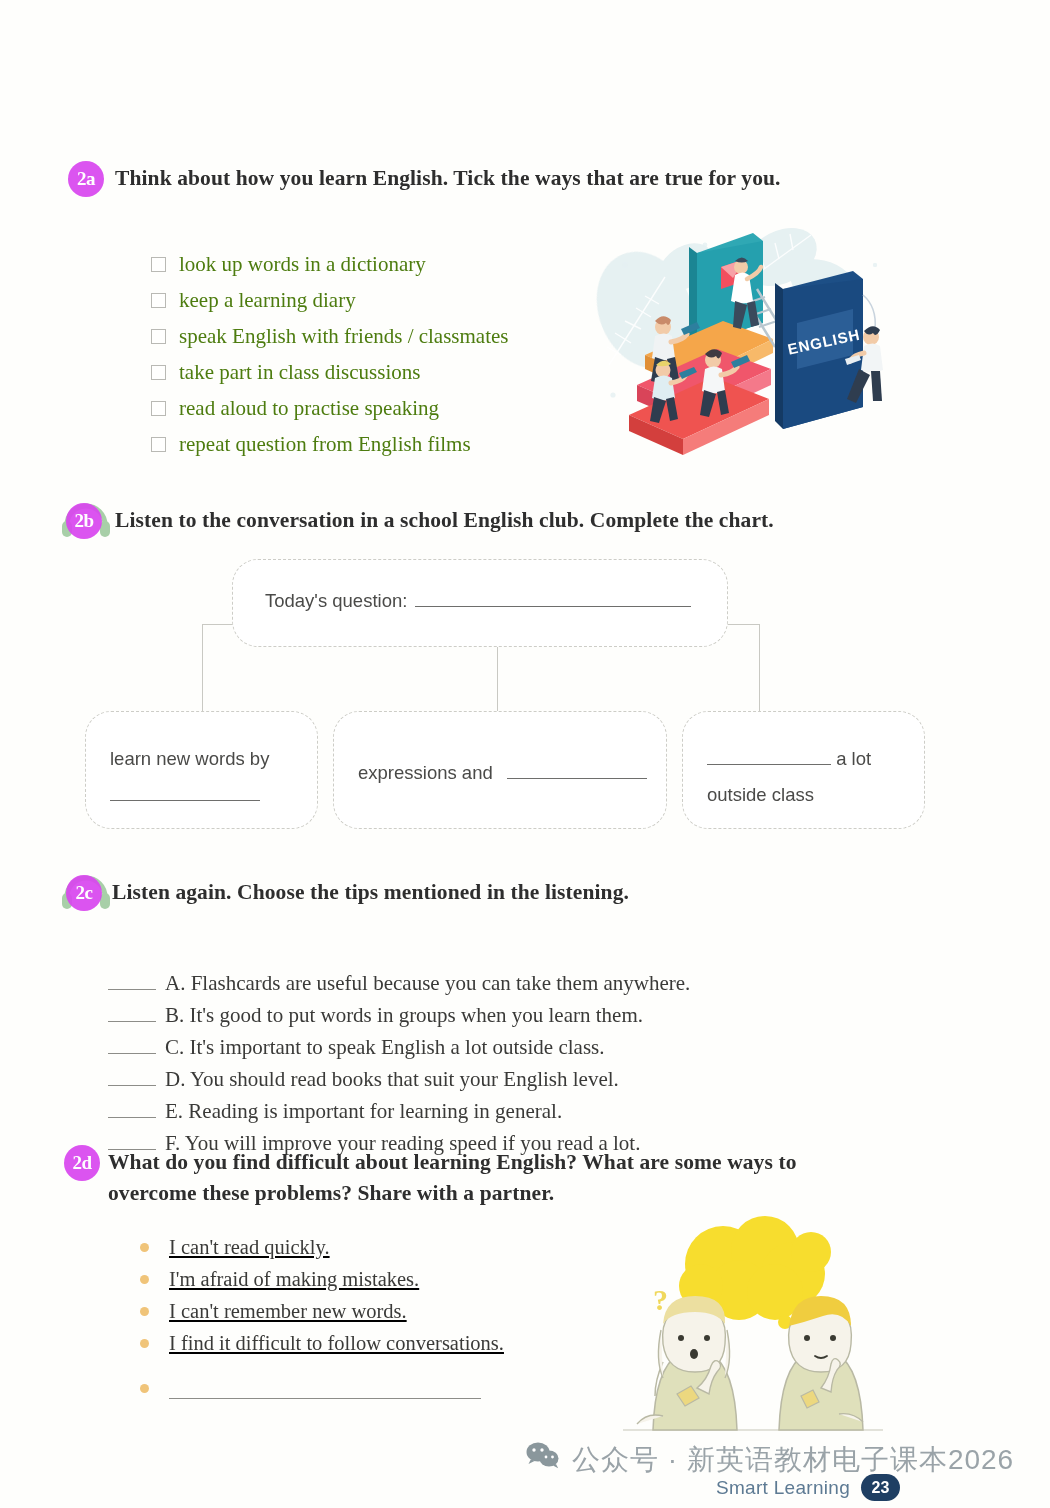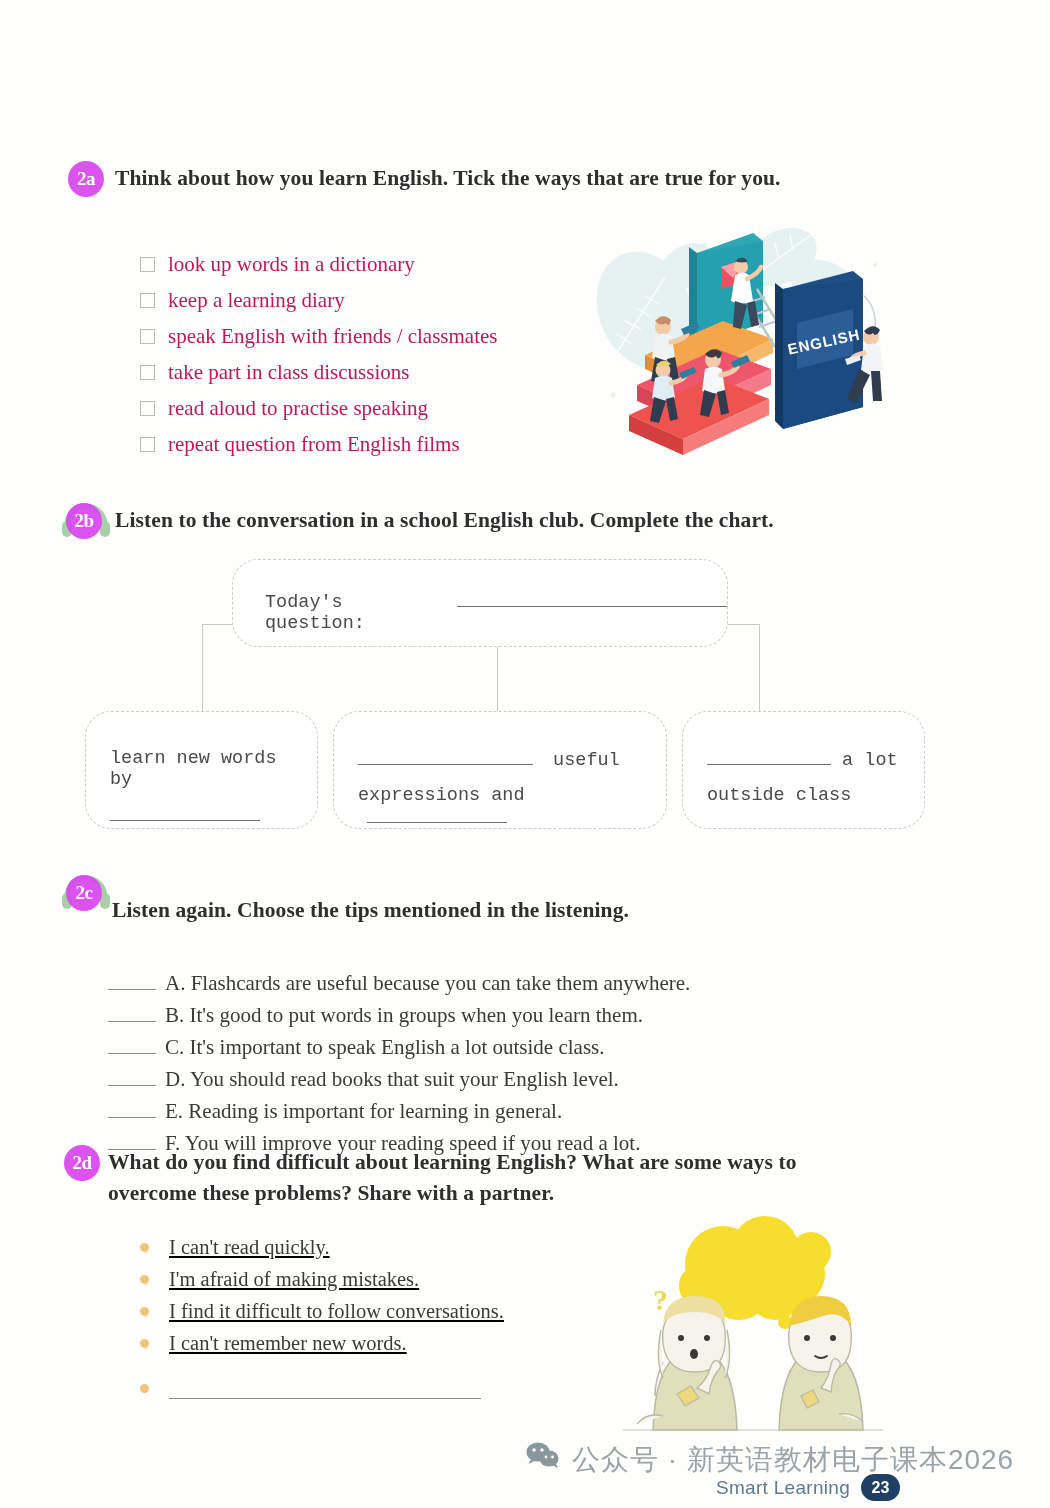--- a/index.html
+++ b/index.html
@@ -54,41 +54,42 @@
     letter-spacing: 0.1px;
   }
 
   
   .check-list { position: absolute; left: 140px; top: 246px; }
   .check-item {
     display: flex;
     align-items: center;
     height: 36px;
     font-size: 21px;
-    color: #be185d;
+    color: #4d7c0f;
+    margin-left: 11px;
   }
   .check-box {
     width: 15px; height: 15px;
     border: 1.3px solid #b9b9b4;
     margin-right: 13px;
     flex: none;
     background: #fffffe;
   }
 
   
   .illus-2a { position: absolute; left: 585px; top: 205px; width: 325px; height: 265px; }
 
   
   .chart { position: absolute; left: 85px; top: 555px; width: 840px; height: 290px; }
   .node {
     position: absolute;
     border: 1.6px dashed #cdcdc7;
     border-radius: 26px;
     background: #ffffff;
-    font-family: Liberation Mono, monospace;
+    font-family: Liberation Sans, sans-serif;
     font-size: 18.5px;
     color: #4a4a48;
   }
   .node-top { left: 147px; top: 4px; width: 496px; height: 88px; }
   .node-top .inner {
     position: absolute; left: 32px; top: 30px;
     display: flex; align-items: baseline;
   }
   .node-b { top: 156px; height: 118px; }
   .node-b1 { left: 0px; width: 233px; }
@@ -357,24 +358,20 @@
       <div class="inner">
         <div>learn new words by</div>
         <div style="margin-top:14px;">
           <span class="blank" style="width:150px;"></span>
         </div>
       </div>
     </div>
 
     <div class="node node-b node-b2">
       <div class="inner">
-        <div>
-          <span class="blank" style="width:175px;"></span>
-          <span style="margin-left:9px;">useful</span>
-        </div>
         <div style="margin-top:14px;">
           <span>expressions and</span>
           <span class="blank" style="width:140px; margin-left:9px;"></span>
         </div>
       </div>
     </div>
 
     <div class="node node-b node-b3">
       <div class="inner">
         <div>
@@ -388,21 +385,21 @@
 
   <div class="badge-wrap" style="left:60px; top:869px;">
     <svg class="headphones" viewBox="0 0 52 44">
       <path d="M7 28 A19 19 0 0 1 45 28" stroke="#a8cfa8" stroke-width="5" fill="none" stroke-linecap="round"></path>
       <rect x="2" y="24" width="10" height="16" rx="5" fill="#a8cfa8"></rect>
       <rect x="40" y="24" width="10" height="16" rx="5" fill="#a8cfa8"></rect>
     </svg>
     <div class="badge">2c</div>
   </div>
 
-  <div class="instruction" style="left:112px; top:877px; width:800px;margin-top:18px;">Listen again. Choose the tips mentioned in the listening.</div>
+  <div class="instruction" style="left:112px; top:877px; width:800px;">Listen again. Choose the tips mentioned in the listening.</div>
 
   <div class="opt-list">
     <div class="opt-item">
       <span class="opt-blank"></span>
       <span>A. Flashcards are useful because you can take them anywhere.</span>
     </div>
     <div class="opt-item">
       <span class="opt-blank"></span>
       <span>B. It's good to put words in groups when you learn them.</span>
     </div>
@@ -434,25 +431,25 @@
     <div class="bullet-item">
       <span class="dot"></span>
       <span>I can't read quickly.</span>
     </div>
     <div class="bullet-item">
       <span class="dot"></span>
       <span>I'm afraid of making mistakes.</span>
     </div>
     <div class="bullet-item">
       <span class="dot"></span>
-      <span>I find it difficult to follow conversations.</span>
+      <span>I can't remember new words.</span>
     </div>
     <div class="bullet-item">
       <span class="dot"></span>
-      <span>I can't remember new words.</span>
+      <span>I find it difficult to follow conversations.</span>
     </div>
     <div class="bullet-item" style="height:40px; align-items:flex-end;">
       <span class="dot" style="margin-bottom:6px;"></span>
       <span class="bullet-blank"></span>
     </div>
   </div>
 
   <svg class="illus-2d" viewBox="0 0 285 235">
 
     <g fill="#f7dd2e">

